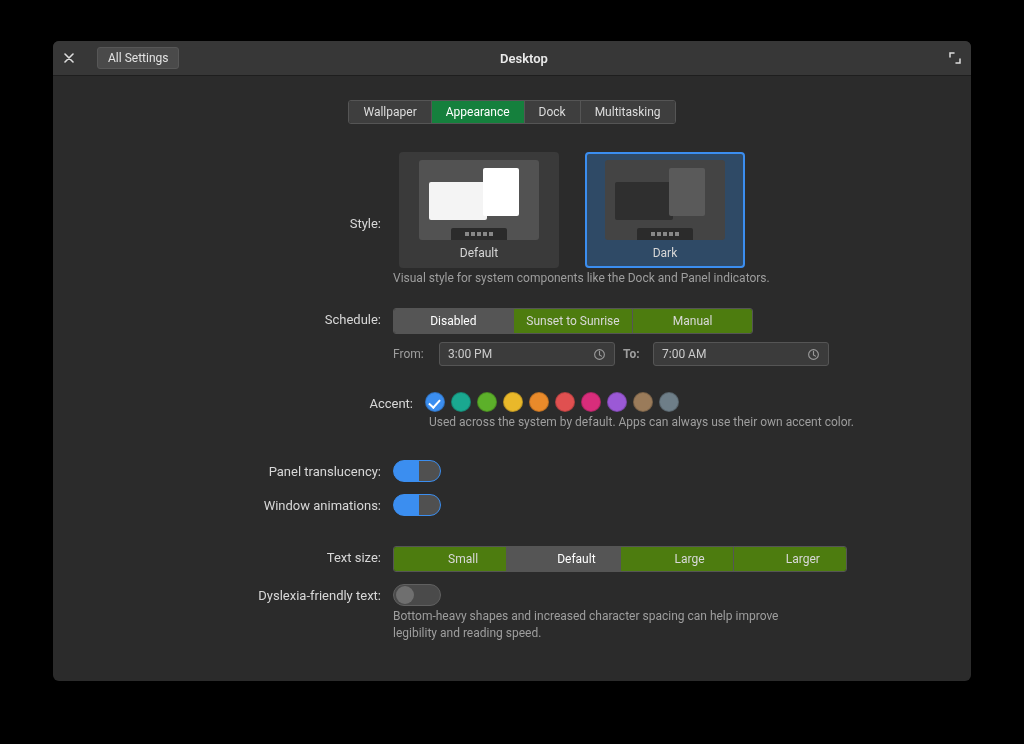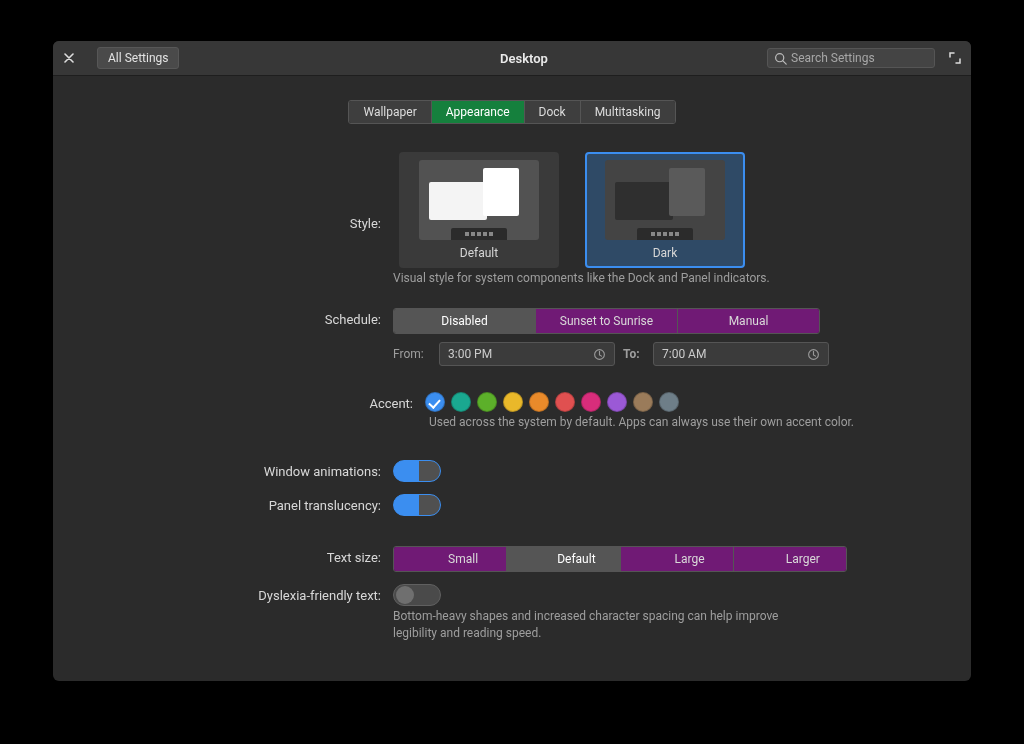--- a/index.html
+++ b/index.html
@@ -194,21 +194,21 @@
   
   .segmented {
     display: flex;
     border: 1px solid #555;
     border-radius: 3px;
     overflow: hidden;
   }
   .segmented .seg {
     padding: 5px 0;
     text-align: center;
-    background: #701a75;
+    background: #4d7c0f;
     border-right: 1px solid #555;
     font-size: 12px;
     cursor: pointer;
     flex: 1 1 0;
     min-width: 110px;
   }
   .segmented .seg:last-child { border-right: none; }
   .segmented .seg.active { background: #555; color: #fff; }
   .segmented.textsize .seg { min-width: 112px; padding-left: 26px; }
 
@@ -270,29 +270,20 @@
 
   <div class="titlebar">
     <div class="close-btn">
       <svg width="10" height="10" viewBox="0 0 10 10">
           <path d="M1 1 L9 9 M9 1 L1 9" stroke="currentColor" stroke-width="1.6" stroke-linecap="round"></path>
         </svg>
     </div>
     <button class="all-settings">All Settings</button>
     <div class="title">Desktop</div>
     <div class="right">
-      <div class="search-wrap">
-        <span class="mag">
-          <svg width="13" height="13" viewBox="0 0 16 16">
-              <circle cx="7" cy="7" r="5" stroke="currentColor" stroke-width="1.5" fill="none"></circle>
-              <path d="M11 11 L15 15" stroke="currentColor" stroke-width="1.5" stroke-linecap="round"></path>
-            </svg>
-        </span>
-        <input placeholder="Search Settings" style="">
-      </div>
       <div class="maximize-btn">
         <svg width="12" height="12" viewBox="0 0 12 12">
           <path d="M1 5 L1 1 L5 1 M7 11 L11 11 L11 7" stroke="currentColor" stroke-width="1.5" fill="none" stroke-linecap="round"></path>
         </svg>
       </div>
     </div>
   </div>
 
   <div class="body">
 
@@ -348,21 +339,21 @@
               </div>
             </div>
           </div>
         <div class="help">Visual style for system components like the Dock and Panel indicators.</div>
       </div>
     </div>
 
     <div class="row" style="margin-top:10px;">
       <div class="label">Schedule:</div>
       <div class="control">
-        <div class="segmented" id="schedule-seg" style="width:427px;">
+        <div class="segmented" id="schedule-seg" style="width:360px;">
             <div class="seg active">Disabled</div>
             <div class="seg">Sunset to Sunrise</div>
             <div class="seg">Manual</div>
           </div>
         <div class="timerow">
           <span class="sublabel">From:</span>
           <div class="timefield">
             <span>3:00 PM</span>
             <span class="clock">
               <svg width="13" height="13" viewBox="0 0 16 16">
@@ -400,28 +391,28 @@
             <div class="swatch" style="background: rgb(154, 123, 90);"></div>
             <div class="swatch" style="background: rgb(110, 126, 136);"></div>
           </div>
         <div class="help" style="margin-left:4px;">Used across the system by default. Apps can always use their own accent color.</div>
       </div>
     </div>
 
     <div class="section-gap"></div>
 
     <div class="row">
+      <div class="label">Panel translucency:</div>
+      <div class="control">
+        <div class="switch on"></div>
+      </div>
+    </div>
+
+    <div class="row">
       <div class="label">Window animations:</div>
-      <div class="control">
-        <div class="switch on"></div>
-      </div>
-    </div>
-
-    <div class="row">
-      <div class="label">Panel translucency:</div>
       <div class="control">
         <div class="switch on"></div>
       </div>
     </div>
 
     <div class="section-gap"></div>
 
     <div class="row">
       <div class="label">Text size:</div>
       <div class="control">

